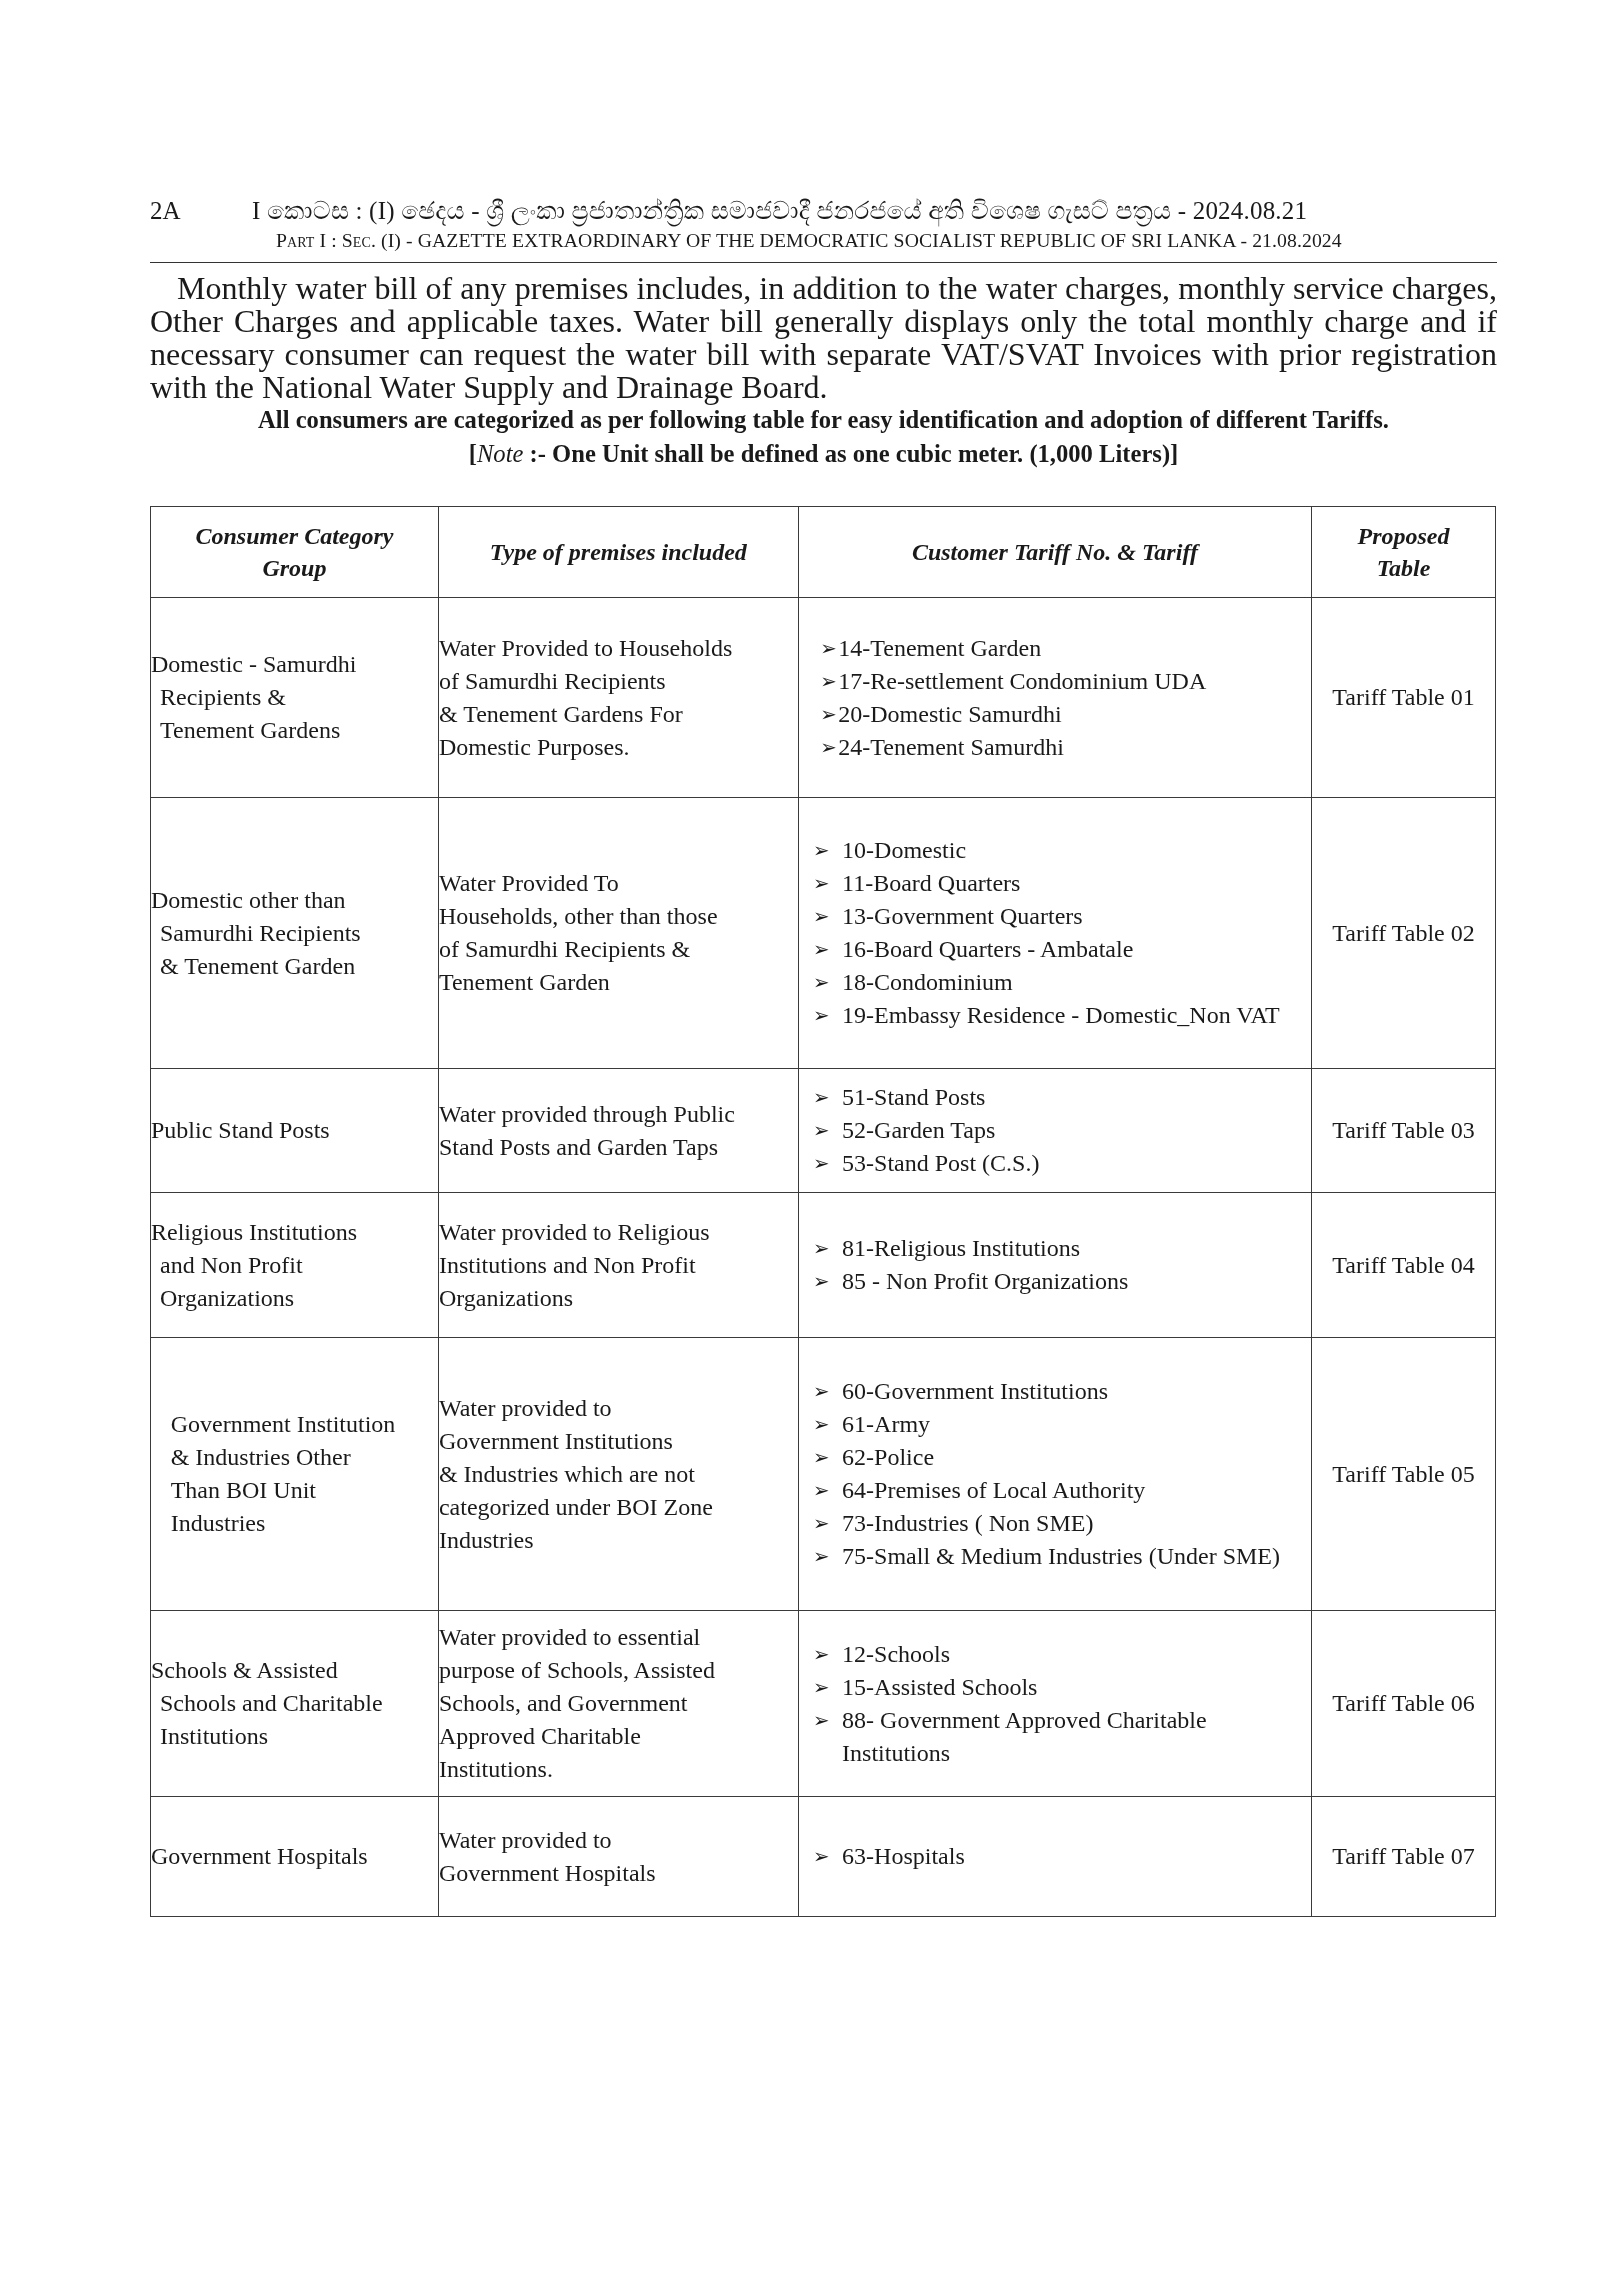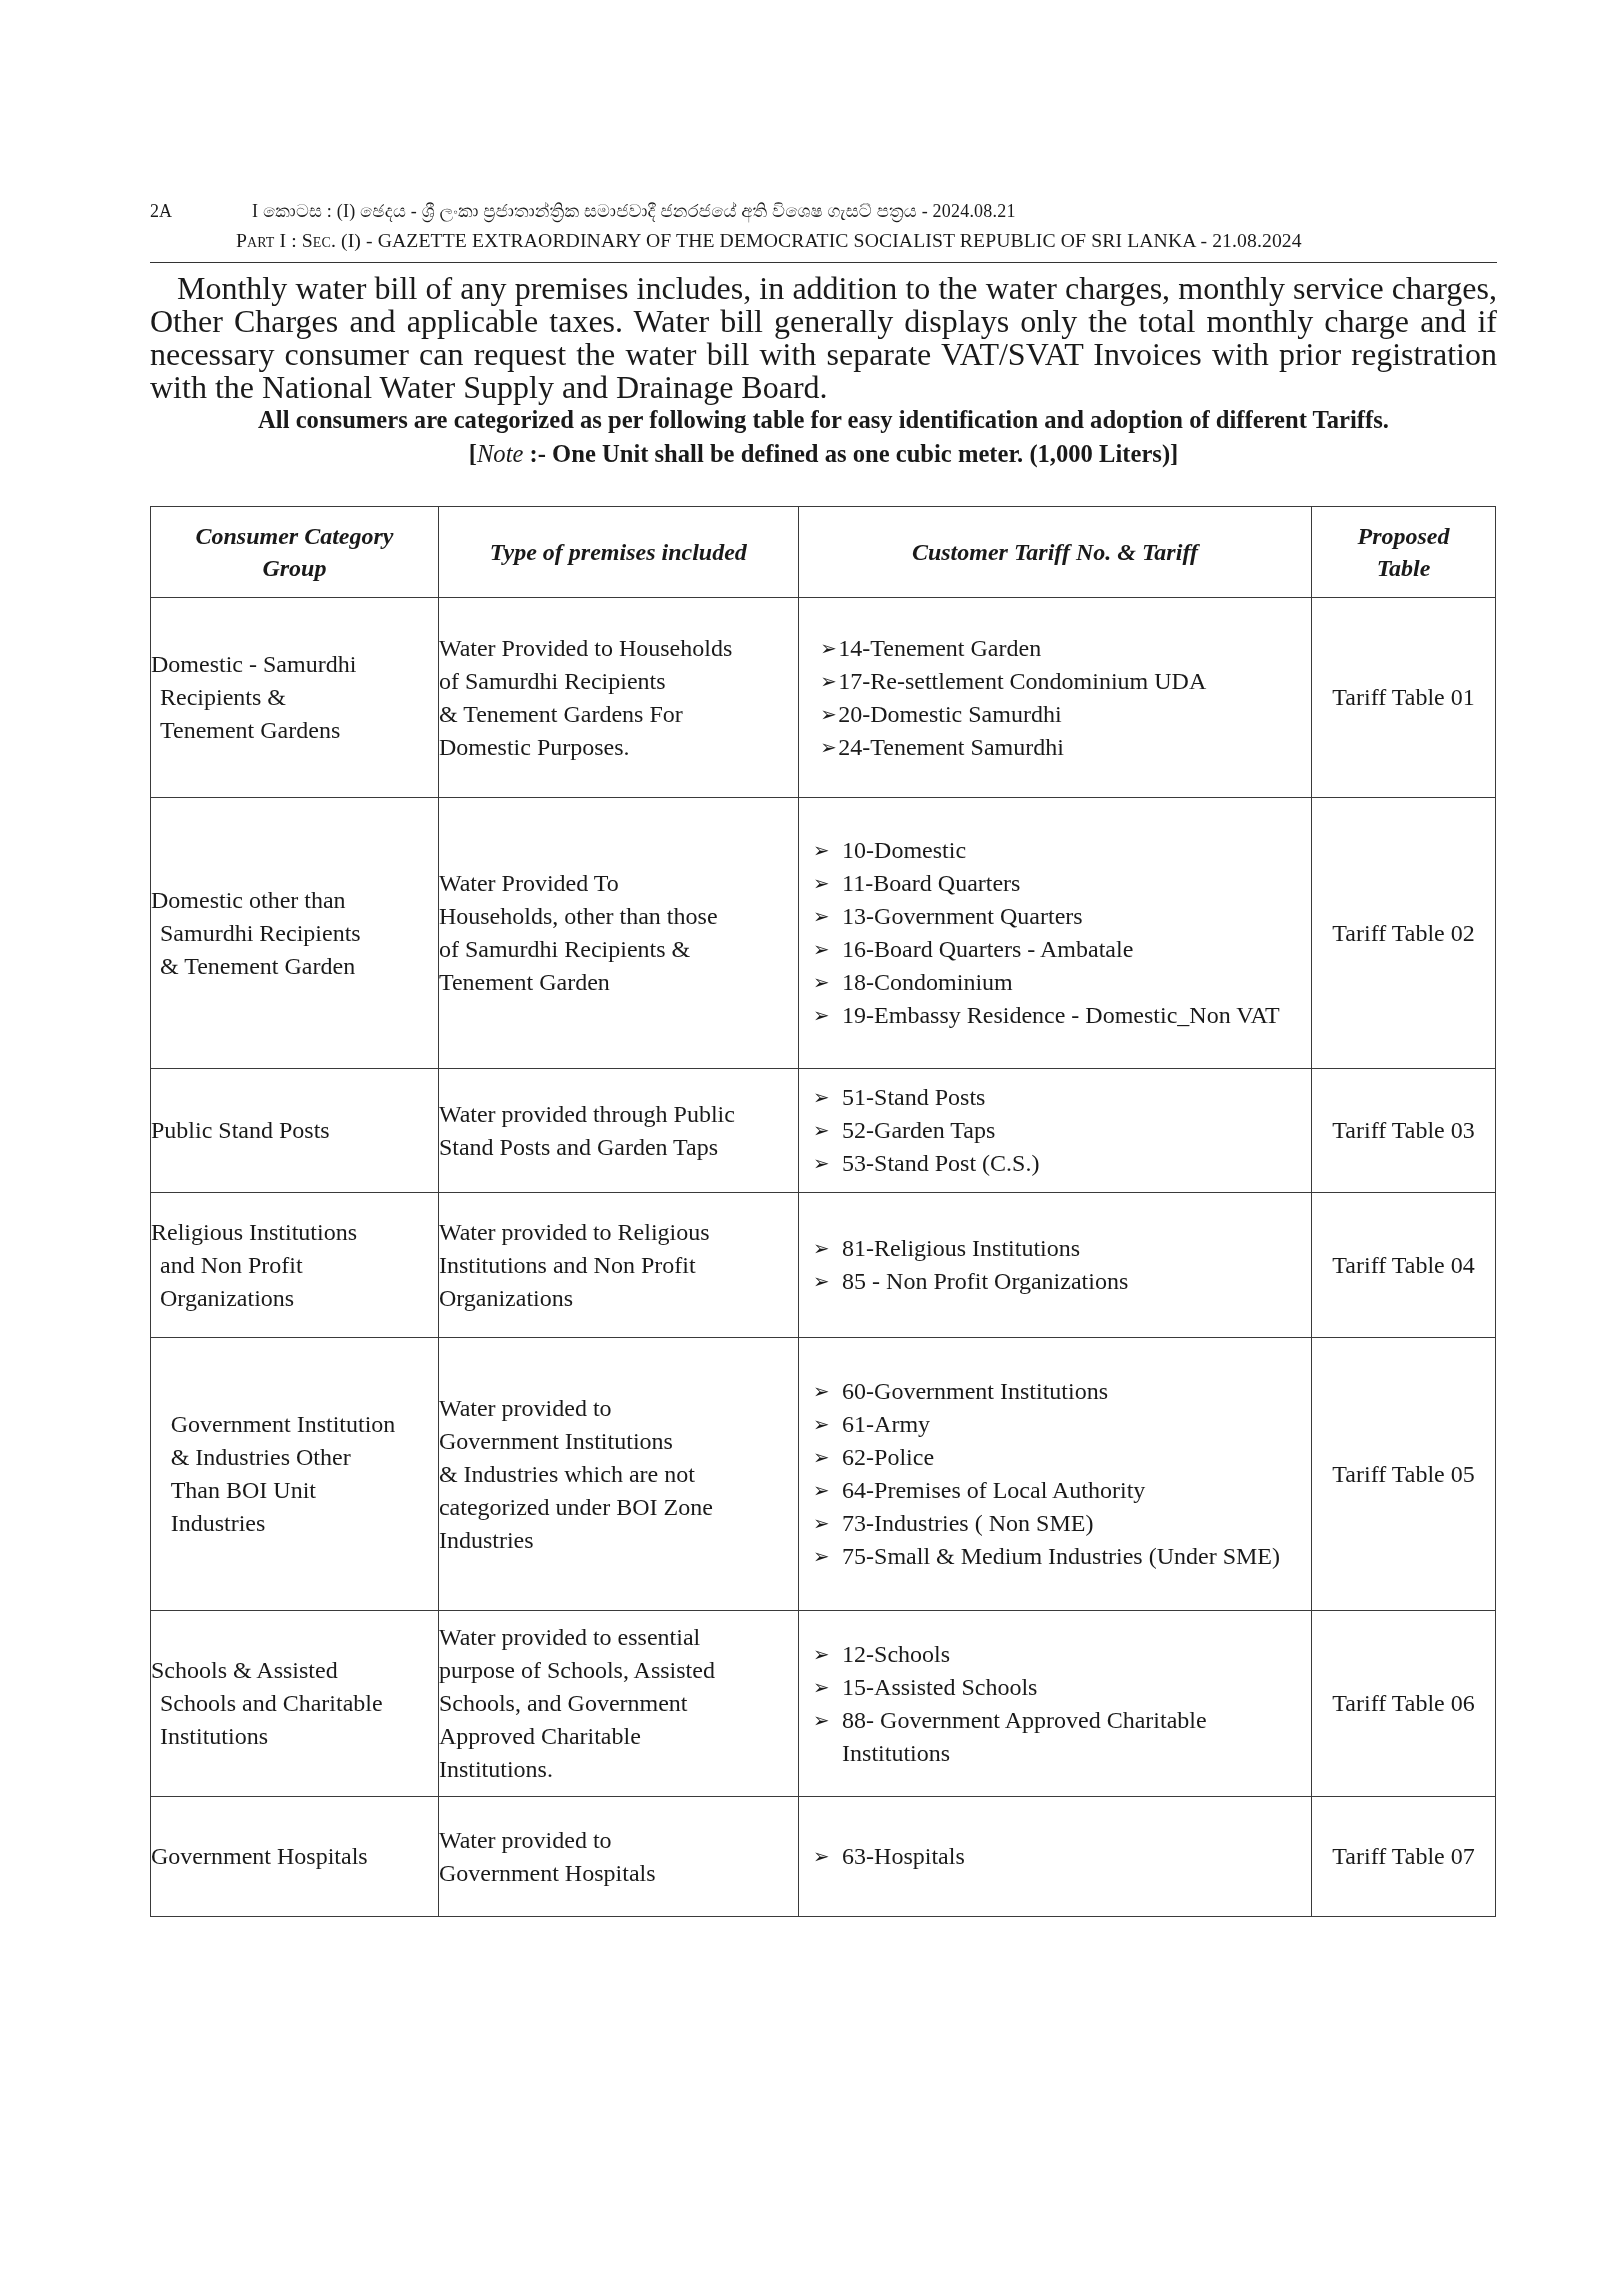--- a/index.html
+++ b/index.html
@@ -17,21 +17,21 @@
     }
     .page-header {
       position: absolute;
       left: 150px;
       top: 195px;
       width: 1347px;
     }
     .hdr-line1 {
       position: relative;
       height: 32px;
-      font-size: 18px;
+      font-size: 25px;
       line-height: 32px;
     }
     .page-no {
       position: absolute;
       left: 0;
       top: 0;
     }
     .sinhala-title {
       position: absolute;
       left: 102px;
@@ -41,20 +41,21 @@
     }
     .hdr-line2 {
       margin-left: 86px;
       font-size: 19.7px;
       line-height: 27px;
       white-space: nowrap;
       letter-spacing: 0.1px;
     }
     .sc {
       font-variant: small-caps;
+      margin-left: 40px;
     }
     .hdr-rule {
       position: absolute;
       left: 150px;
       top: 262px;
       width: 1347px;
       height: 0;
       border-top: 1.8px solid #333;
     }
     .intro {

